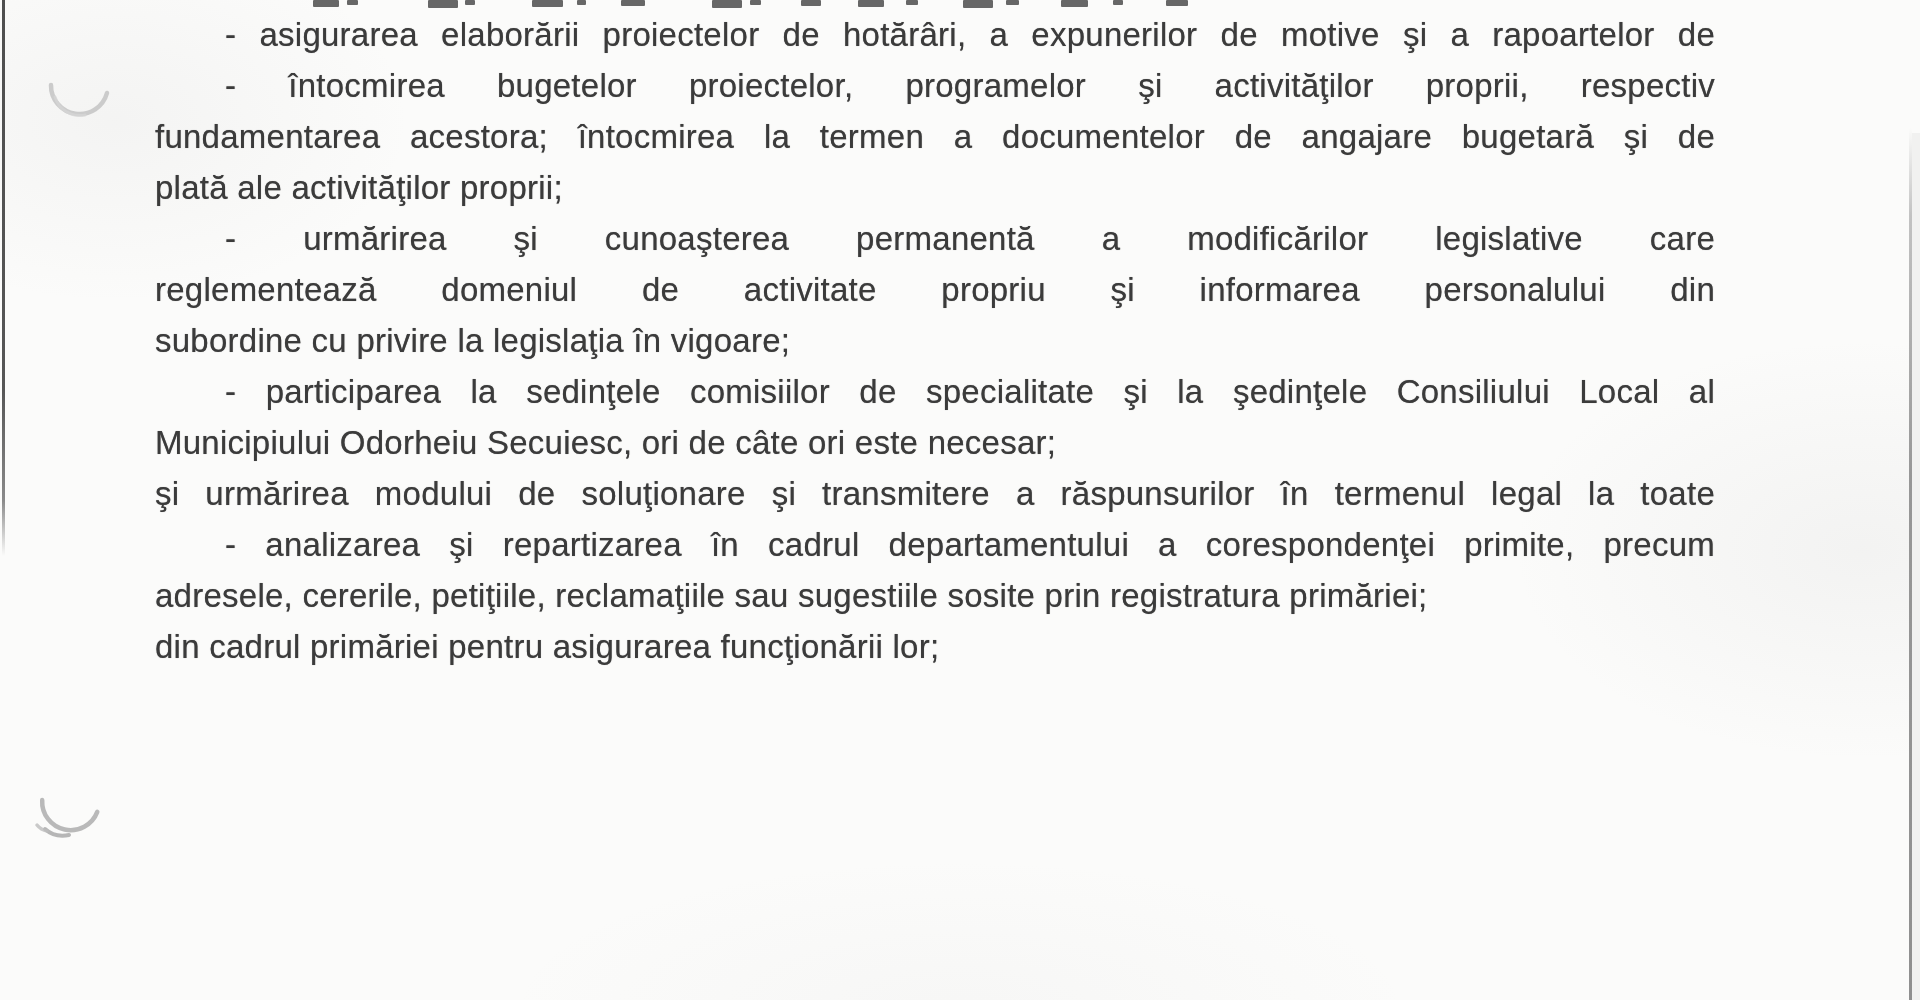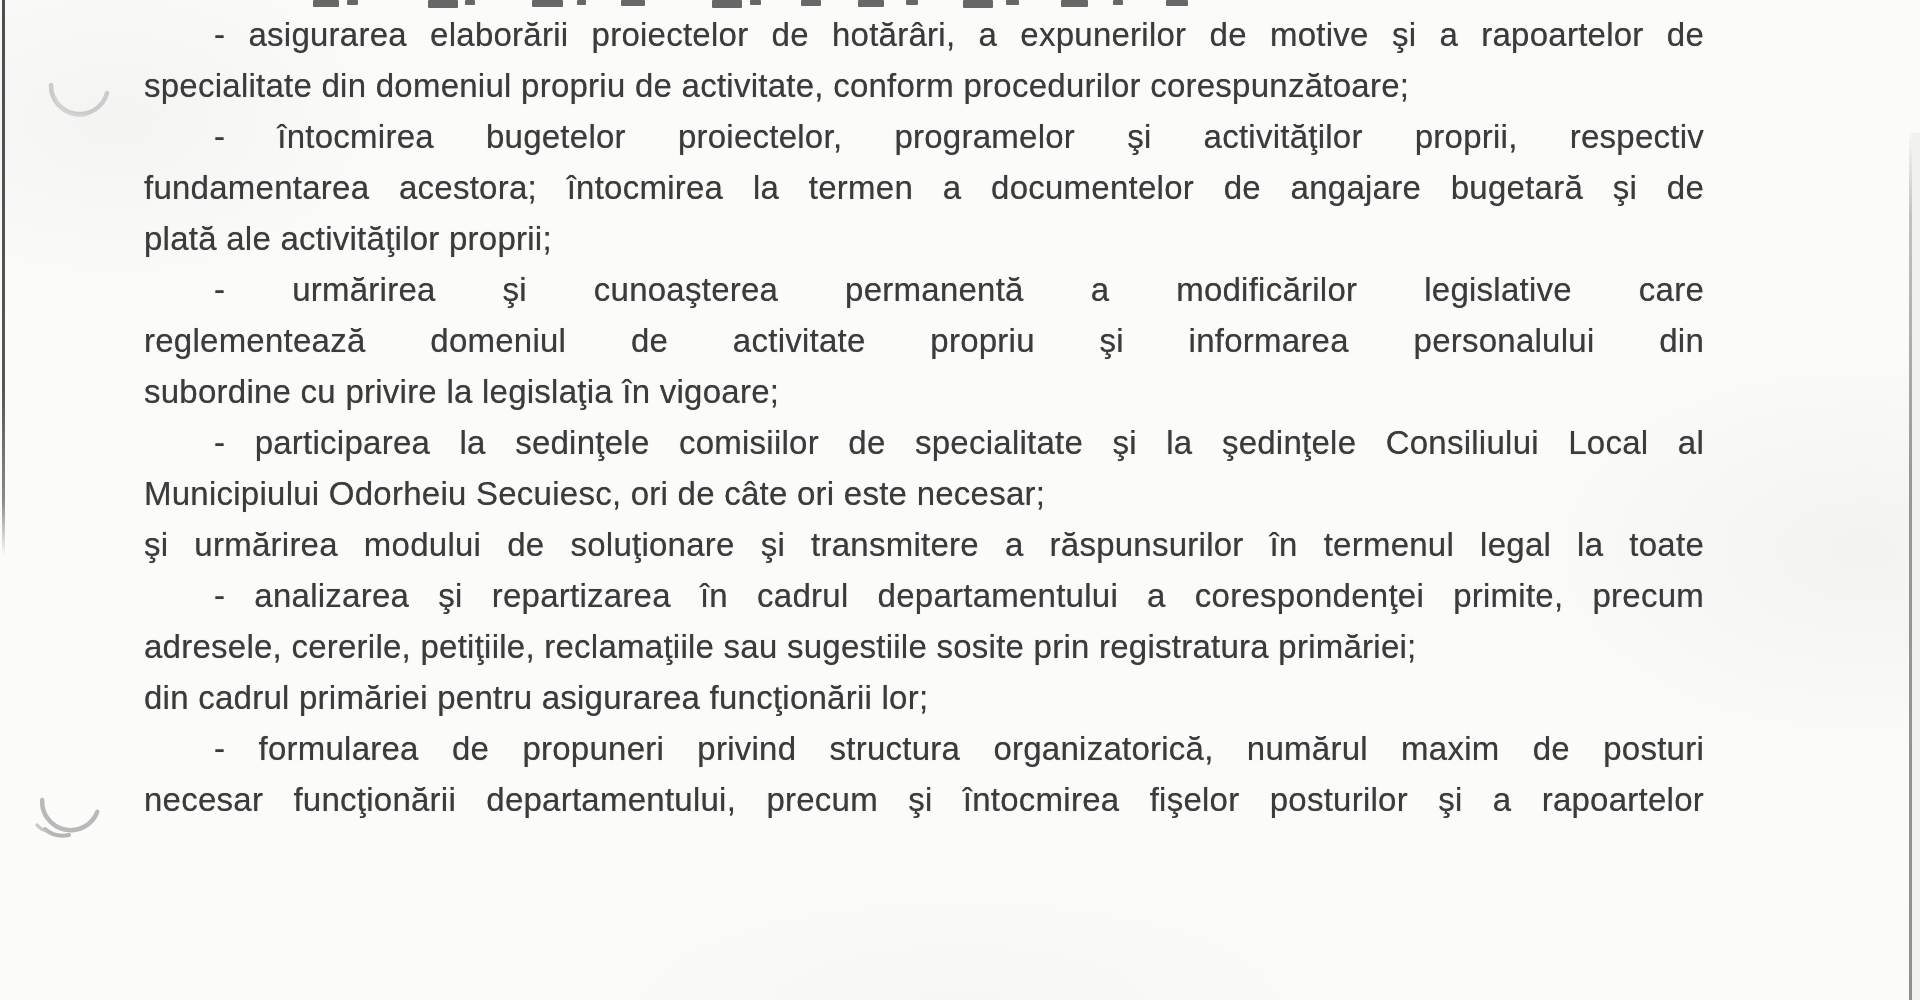--- a/index.html
+++ b/index.html
@@ -38,21 +38,21 @@
   .edge-right-strip{
     position:absolute;left:1912px;top:133px;width:8px;height:867px;
     background:#f1f1f0;
   }
   
   .punch{position:absolute;}
   
   .remnant{position:absolute;top:0;background:#4c4c4c;border-radius:1px;opacity:.85;}
   
   .textblock{
-    position:absolute;left:144px;top:9px;width:1560px;
+    position:absolute;left:155px;top:9px;width:1560px;
     font-size:33px;
     line-height:51px;
     color:var(--text-color);
     letter-spacing:.25px;
     text-shadow:0 0 .7px rgba(45,45,45,.65);
   }
   .para{margin:0;}
   .line{
     height:51px;overflow:hidden;
     text-align:justify;text-align-last:left;
@@ -98,21 +98,20 @@
     <div class="remnant" style="left:963px;width:30px;height:8px;"></div>
     <div class="remnant" style="left:1006px;width:13px;height:5px;"></div>
     <div class="remnant" style="left:1061px;width:27px;height:7px;"></div>
     <div class="remnant" style="left:1113px;width:10px;height:5px;"></div>
     <div class="remnant" style="left:1166px;width:22px;height:6px;"></div>
   </div>
 
   <div class="textblock" id="textblock">
       <div class="para">
         <div class="line just indent">- asigurarea elaborării proiectelor de hotărâri, a expunerilor de motive şi a rapoartelor de</div>
-        <div class="line">specialitate din domeniul propriu de activitate, conform procedurilor corespunzătoare;</div>
       </div>
       <div class="para">
         <div class="line just indent">- întocmirea bugetelor proiectelor, programelor şi activităţilor proprii, respectiv</div>
         <div class="line just">fundamentarea acestora; întocmirea la termen a documentelor de angajare bugetară şi de</div>
         <div class="line">plată ale activităţilor proprii;</div>
       </div>
       <div class="para">
         <div class="line just indent">- urmărirea şi cunoaşterea permanentă a modificărilor legislative care</div>
         <div class="line just">reglementează domeniul de activitate propriu şi informarea personalului din</div>
         <div class="line">subordine cu privire la legislaţia în vigoare;</div>
@@ -122,19 +121,15 @@
         <div class="line">Municipiului Odorheiu Secuiesc, ori de câte ori este necesar;</div>
       </div>
       <div class="para">
         <div class="line just">şi urmărirea modului de soluţionare şi transmitere a răspunsurilor în termenul legal la toate</div>
         <div class="line just indent">- analizarea şi repartizarea în cadrul departamentului a corespondenţei primite, precum</div>
         <div class="line">adresele, cererile, petiţiile, reclamaţiile sau sugestiile sosite prin registratura primăriei;</div>
       </div>
       <div class="para">
         <div class="line">din cadrul primăriei pentru asigurarea funcţionării lor;</div>
       </div>
-      <div class="para">
-        <div class="line just indent">- formularea de propuneri privind structura organizatorică, numărul maxim de posturi</div>
-        <div class="line just">necesar funcţionării departamentului, precum şi întocmirea fişelor posturilor şi a rapoartelor</div>
-      </div>
     </div>
 
 </div>
 
 </body></html>

